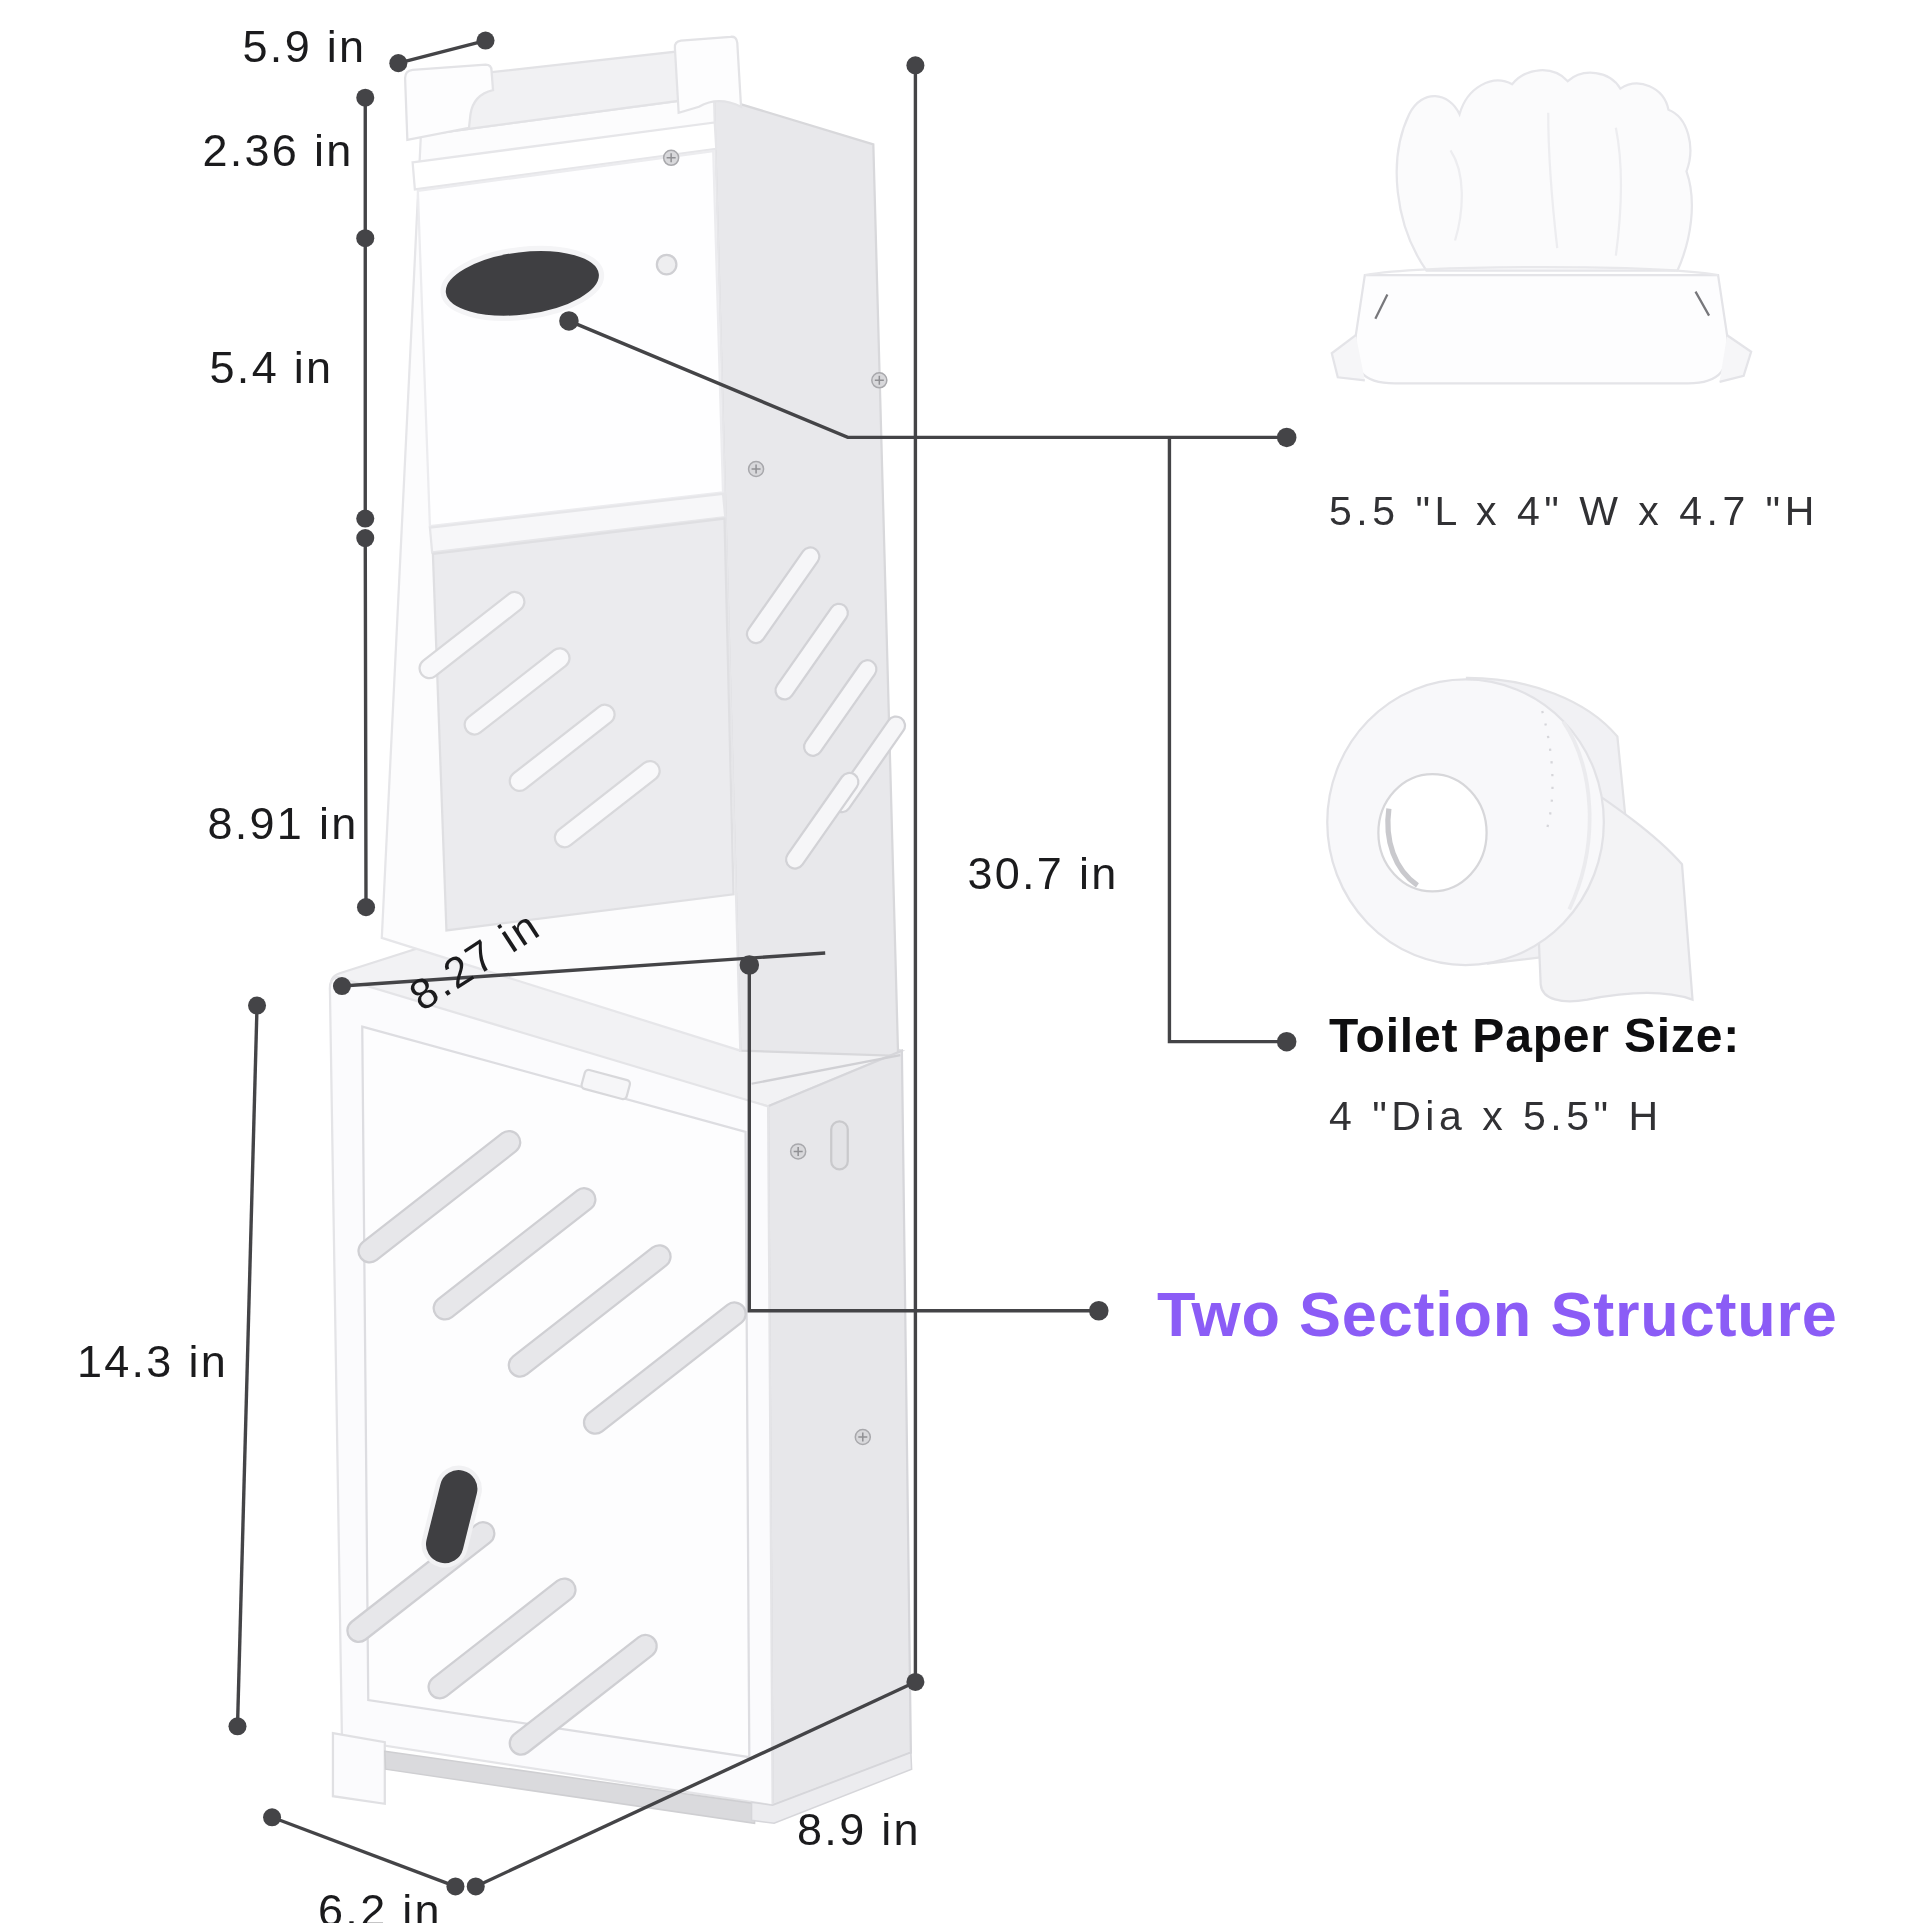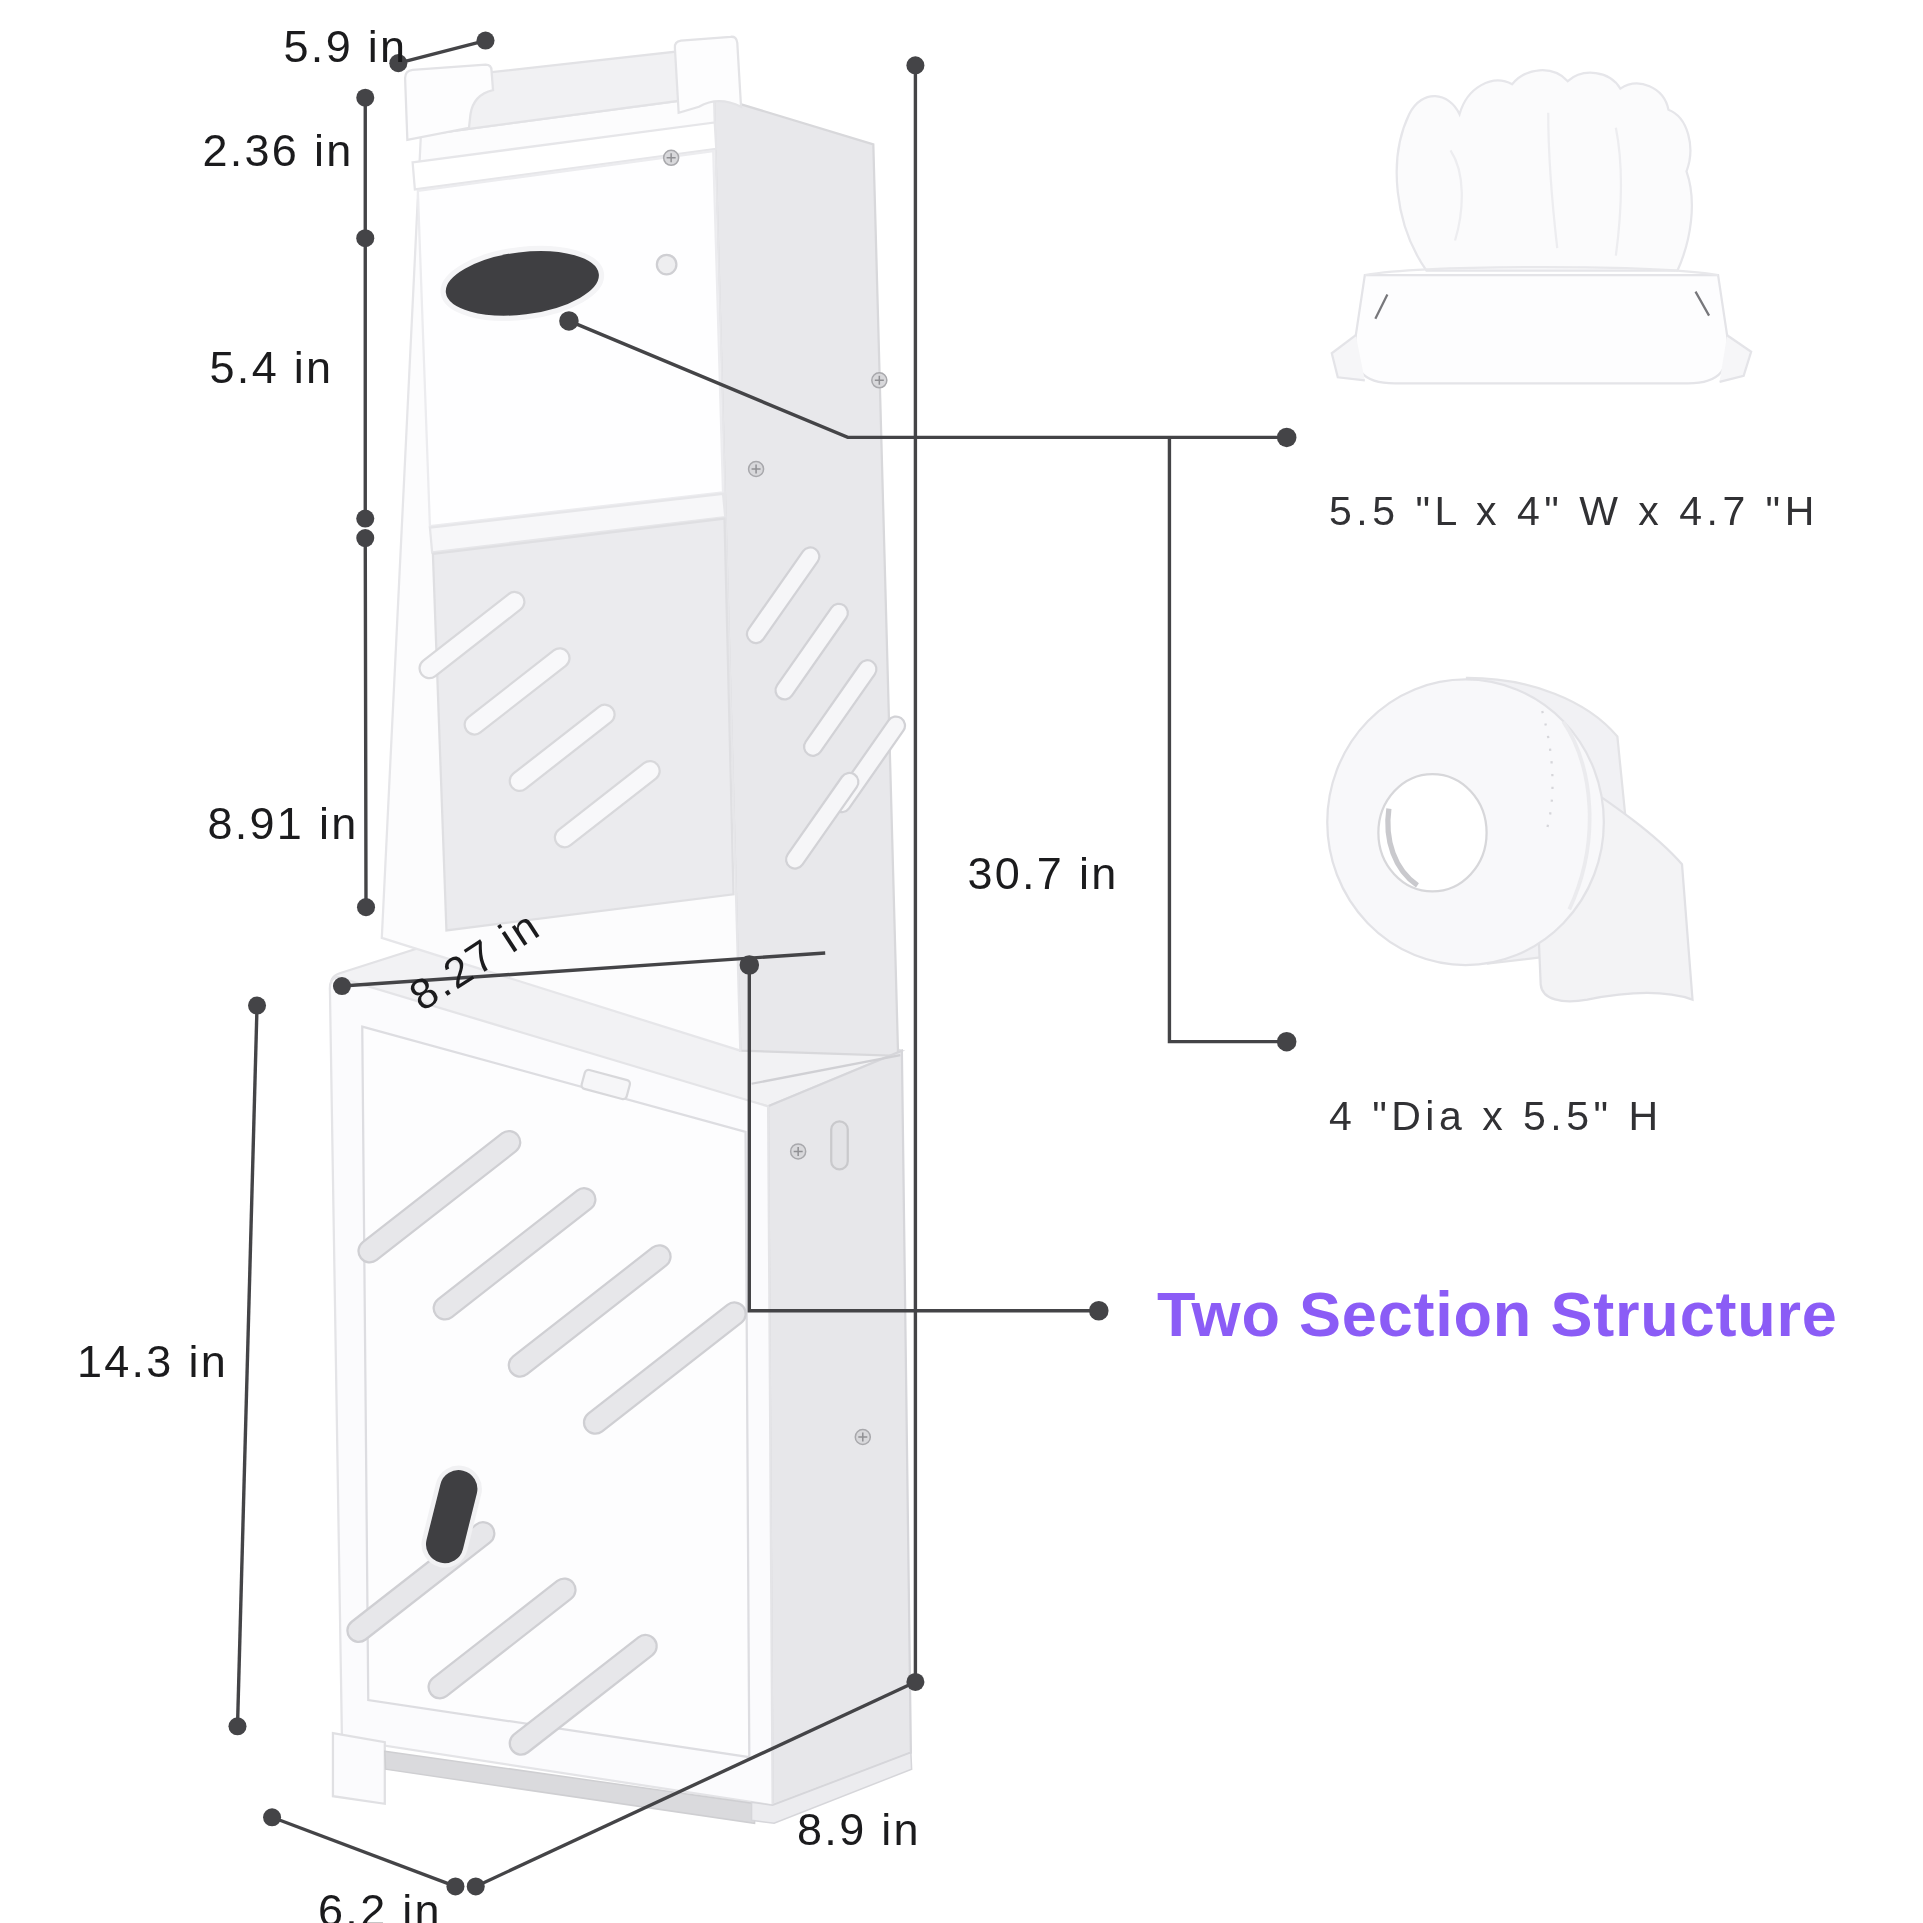--- a/index.html
+++ b/index.html
@@ -170,29 +170,30 @@
         <circle cx="1712" cy="1386" r="13" fill="#444447" stroke="none"></circle>
       </g>
       <g>
         <path d="M997 1284 L997 1744 L1462 1744"></path>
         <circle cx="997" cy="1284" r="13" fill="#444447" stroke="none"></circle>
         <circle cx="1462" cy="1744" r="13" fill="#444447" stroke="none"></circle>
       </g>
     </g>
   </svg>
 
-  <div class="dim" style="left:237px;top:21px;width:135px;margin-left:41px;">5.9 in</div>
+  <div class="dim" style="left:237px;top:21px;width:135px;">5.9 in</div>
   <div class="dim" style="left:197px;top:125px;width:162px;">2.36 in</div>
   <div class="dim" style="left:189px;top:342px;width:165px;">5.4 in</div>
   <div class="dim" style="left:174px;top:798px;width:218px;">8.91 in</div>
   <div class="dim dim-rot" style="left:376px;top:936px;width:198px;">8.27 in</div>
   <div class="dim" style="left:64px;top:1336px;width:177px;">14.3 in</div>
   <div class="dim" style="left:953px;top:848px;width:180px;">30.7 in</div>
   <div class="dim" style="left:780px;top:1804px;width:158px;">8.9 in</div>
   <div class="dim" style="left:301px;top:1841px;width:158px;margin-top:44px;">6.2 in</div>
 
   <div class="callout-size" style="left:1329px;top:488px;">5.5 "L x 4" W x 4.7 "H</div>
 
+  <div class="callout-title" style="left:1329px;top:1008px;">Toilet Paper Size:</div>
   <div class="callout-size" style="left:1329px;top:1093px;">4 "Dia x 5.5" H</div>
 
   <div class="structure-title" style="left:1157px;top:1278px;">Two Section Structure</div>
 </div>
 
 
 </body></html>

